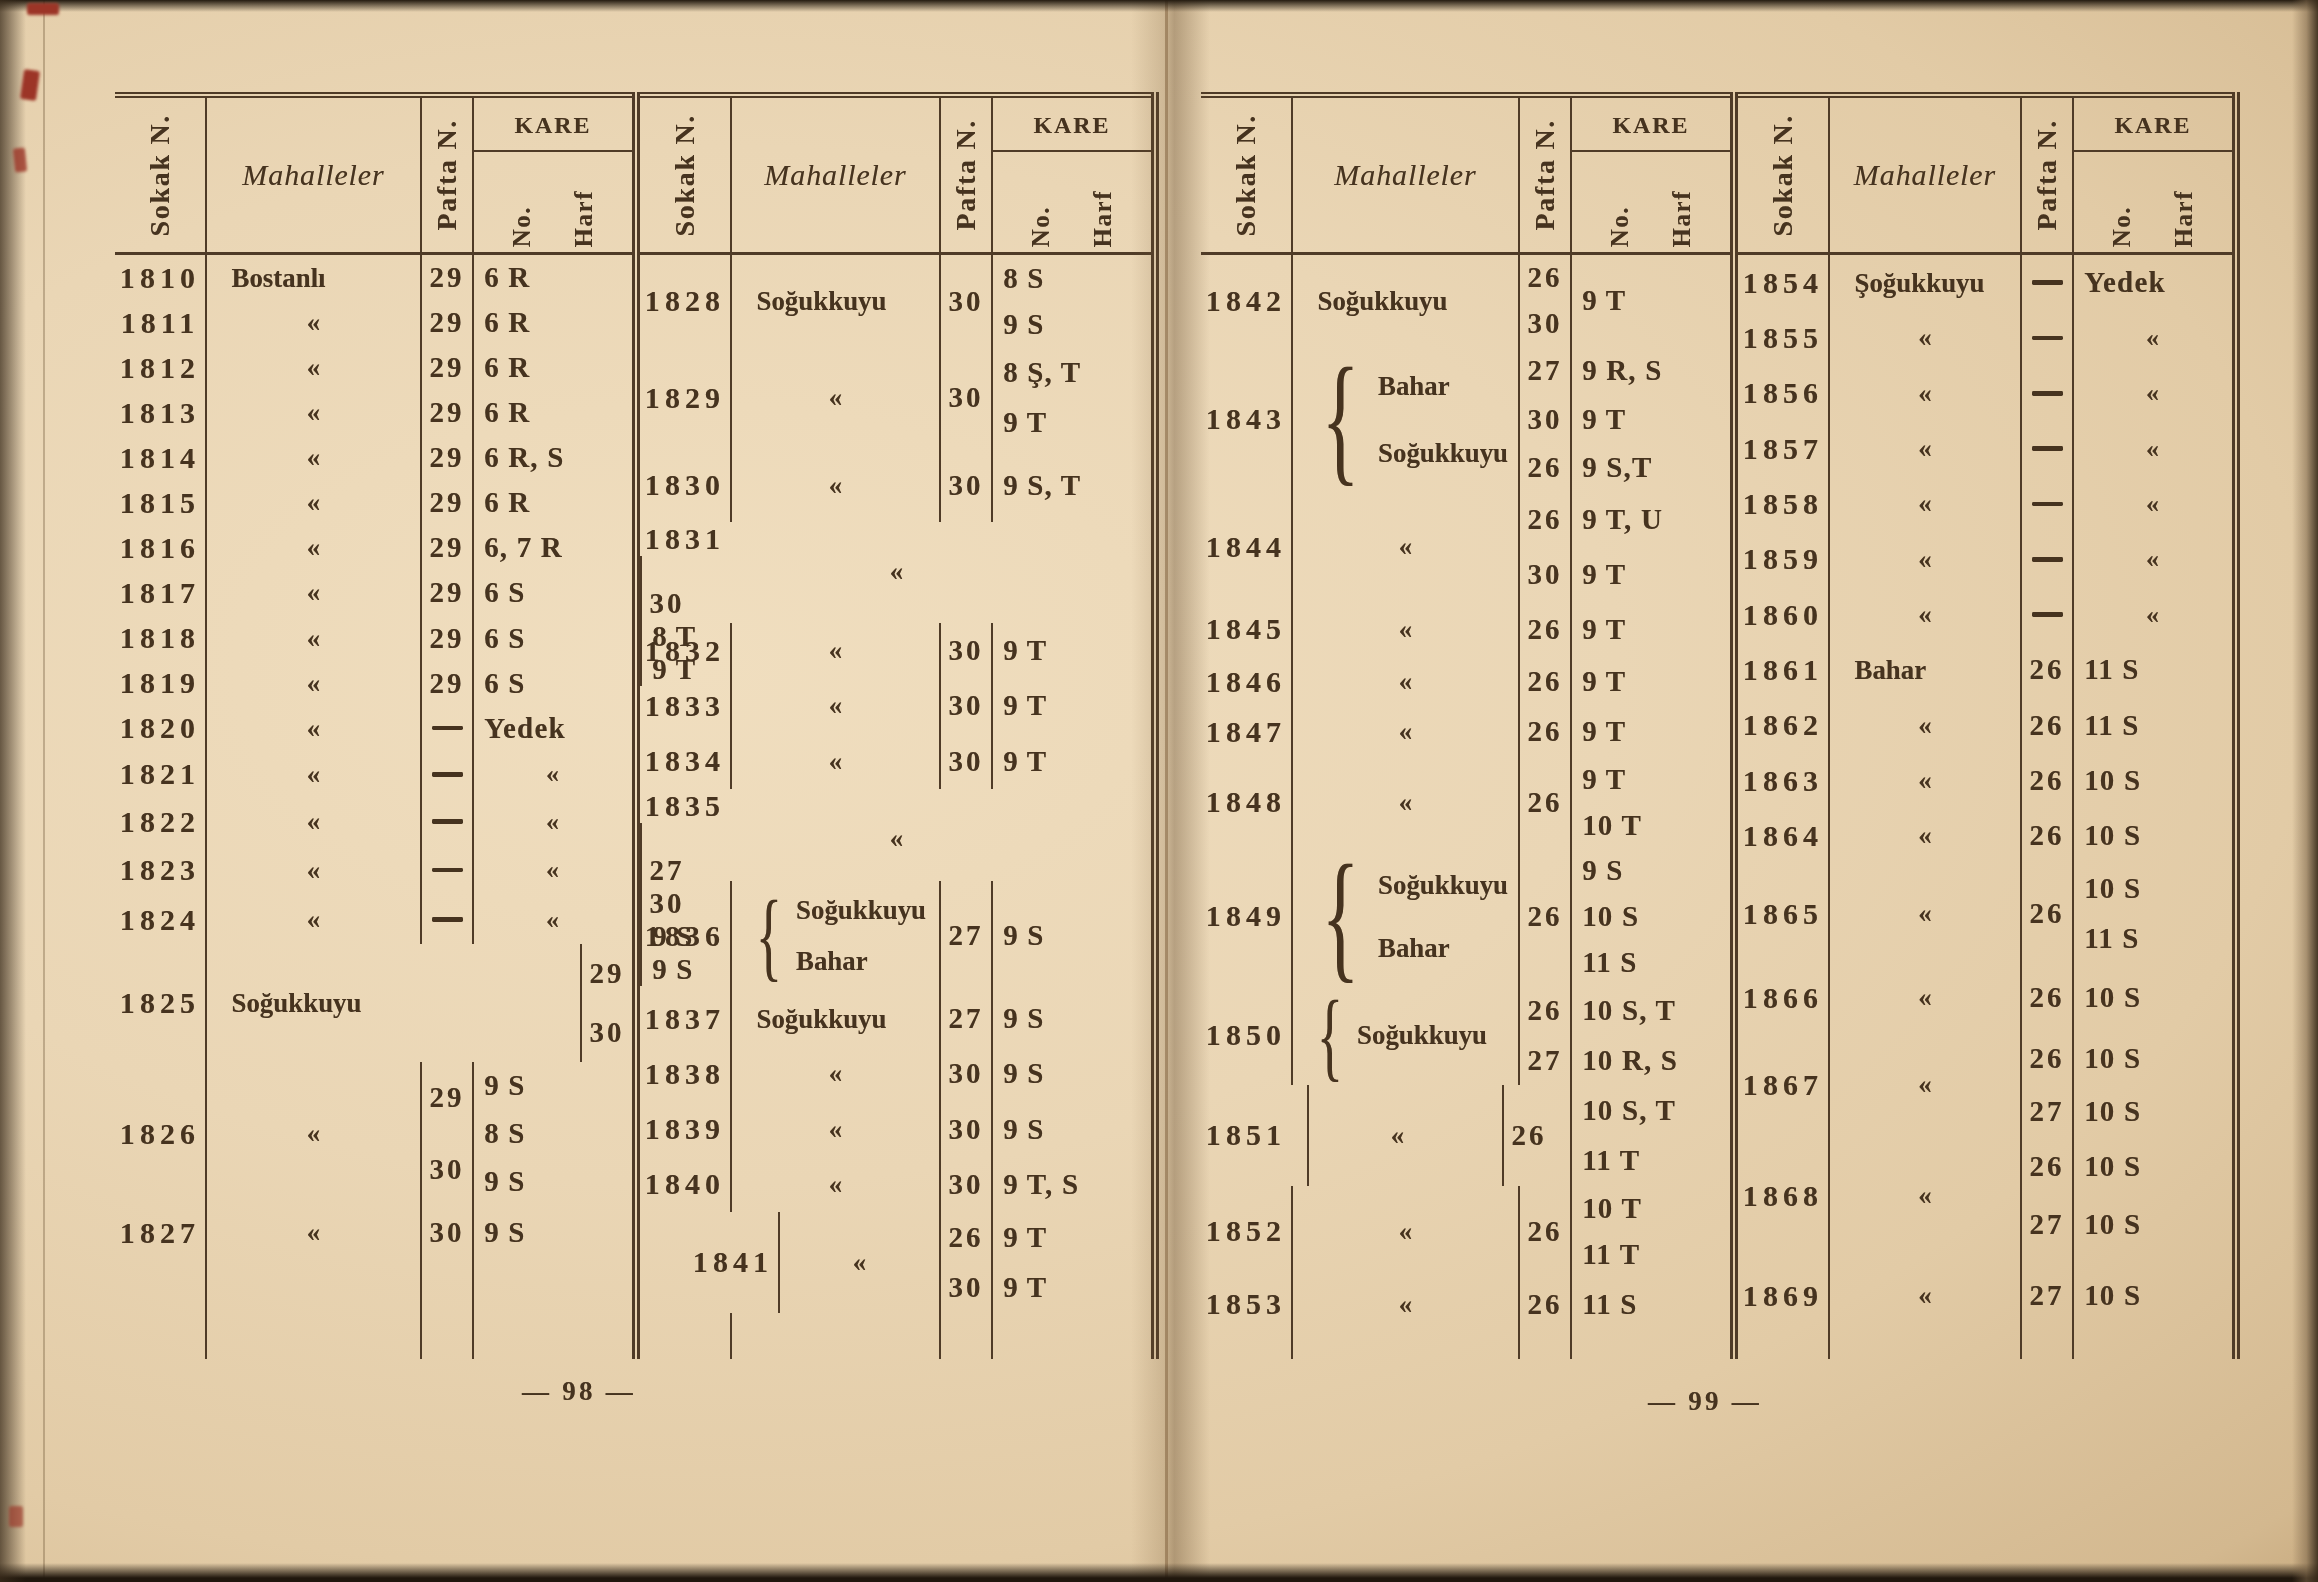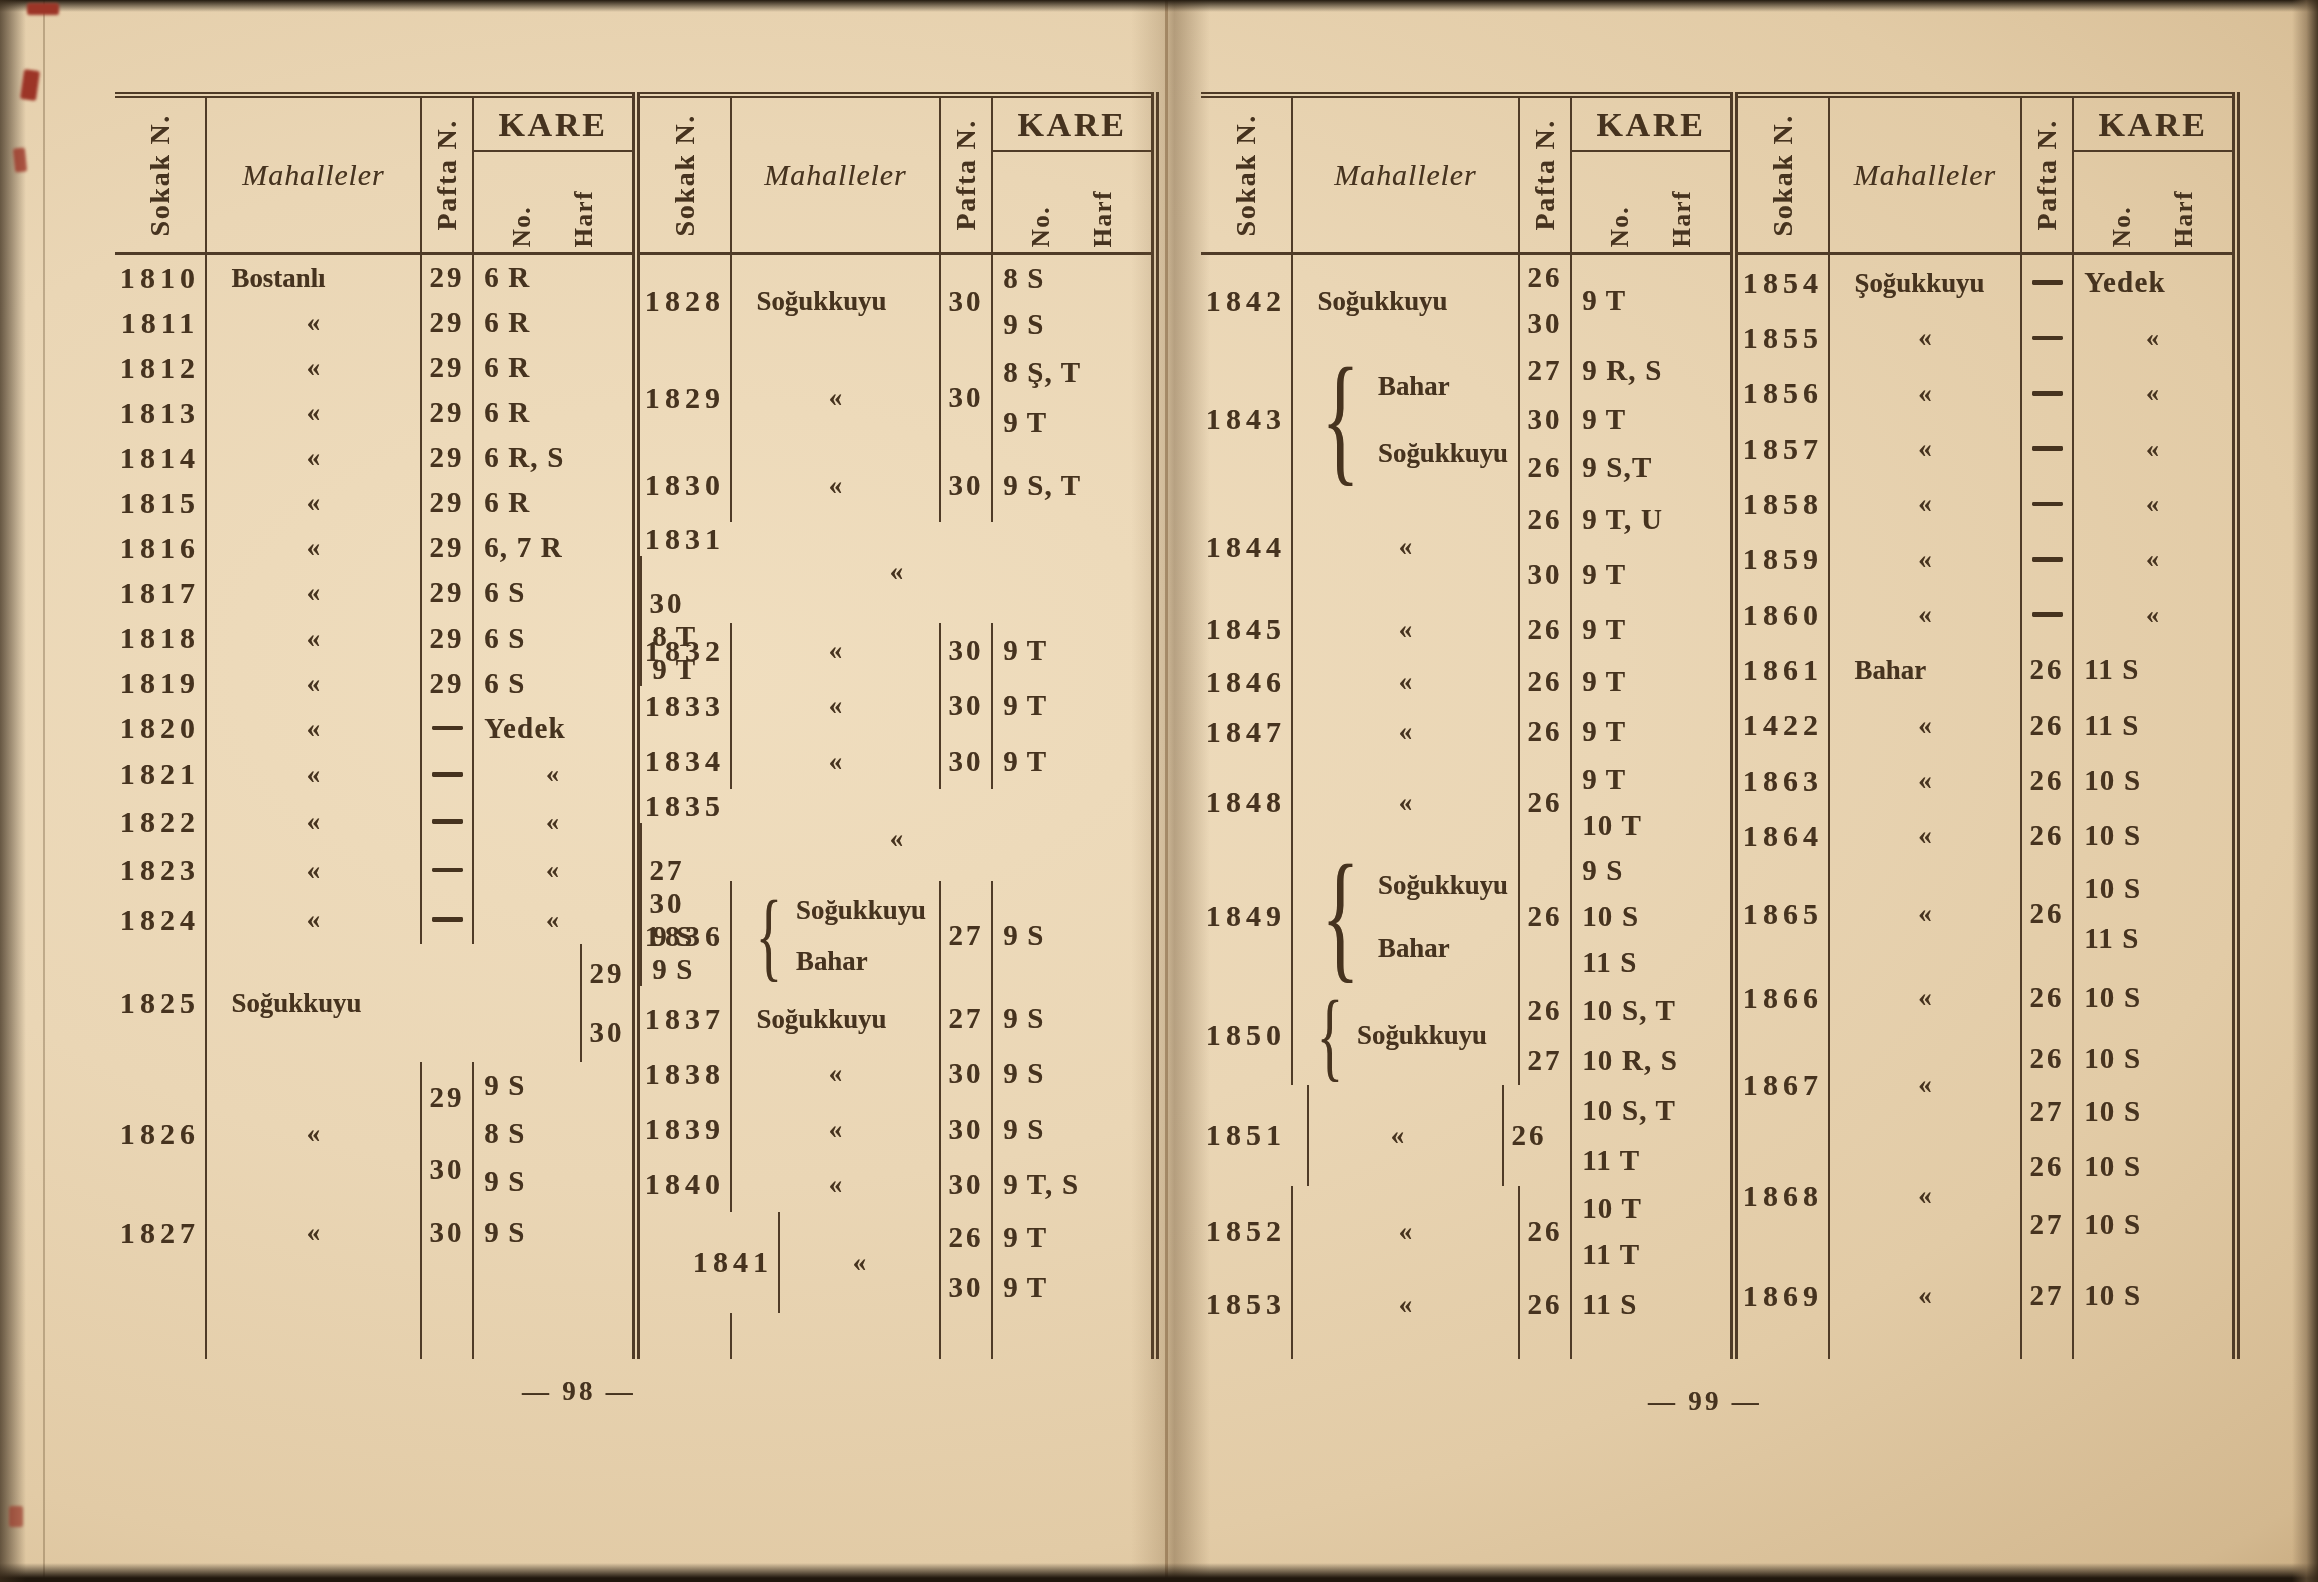--- a/index.html
+++ b/index.html
@@ -50,21 +50,21 @@
   .c-pafta{width:52px;box-sizing:border-box;border-left:2.3px solid var(--rule);}
   .c-kare{width:160px;box-sizing:border-box;border-left:2.3px solid var(--rule);}
 
   .hc{display:flex;align-items:center;justify-content:center;overflow:hidden;}
   .vlabel{writing-mode:vertical-rl;transform:rotate(180deg);font-weight:bold;
     letter-spacing:.06em;white-space:nowrap;}
   .vmain{font-size:28px;}
   .vsub{font-size:25px;}
   .mah-head{font-style:italic;font-size:30px;letter-spacing:.03em;}
   .kare-head{flex-direction:column;align-items:stretch;justify-content:flex-start;}
-  .kare-title{height:52px;line-height:54px;text-align:center;font-weight:bold;font-size:34px;
+  .kare-title{height:52px;line-height:54px;text-align:center;font-weight:bold;font-size:24px;
     letter-spacing:.08em;border-bottom:2.8px solid var(--rule);}
   .kare-sub{flex:1;display:flex;justify-content:space-evenly;align-items:flex-end;padding-bottom:4.6px;}
 
   .trow{display:flex;min-height:0;flex-basis:0;}
   .trow .c-sokak{display:flex;align-items:center;justify-content:center;}
   .trow .c-mah{display:flex;align-items:center;}
   .trow .c-mah.center{justify-content:center;}
   .trow .c-pafta{display:flex;flex-direction:column;justify-content:space-around;align-items:center;}
   .trow .c-kare{display:flex;flex-direction:column;justify-content:space-around;}
 
@@ -968,21 +968,21 @@
             </div>
             <div class="c-pafta">
               <span class="pnum">26</span>
             </div>
             <div class="c-kare">
               <span class="kval">11 S</span>
             </div>
           </div>
           <div class="trow" style="flex-grow: 1.05;">
             <div class="c-sokak">
-              <span class="num">1422</span>
+              <span class="num">1862</span>
             </div>
             <div class="c-mah center">
               <span class="ditto">«</span>
             </div>
             <div class="c-pafta">
               <span class="pnum">26</span>
             </div>
             <div class="c-kare">
               <span class="kval">11 S</span>
             </div>

